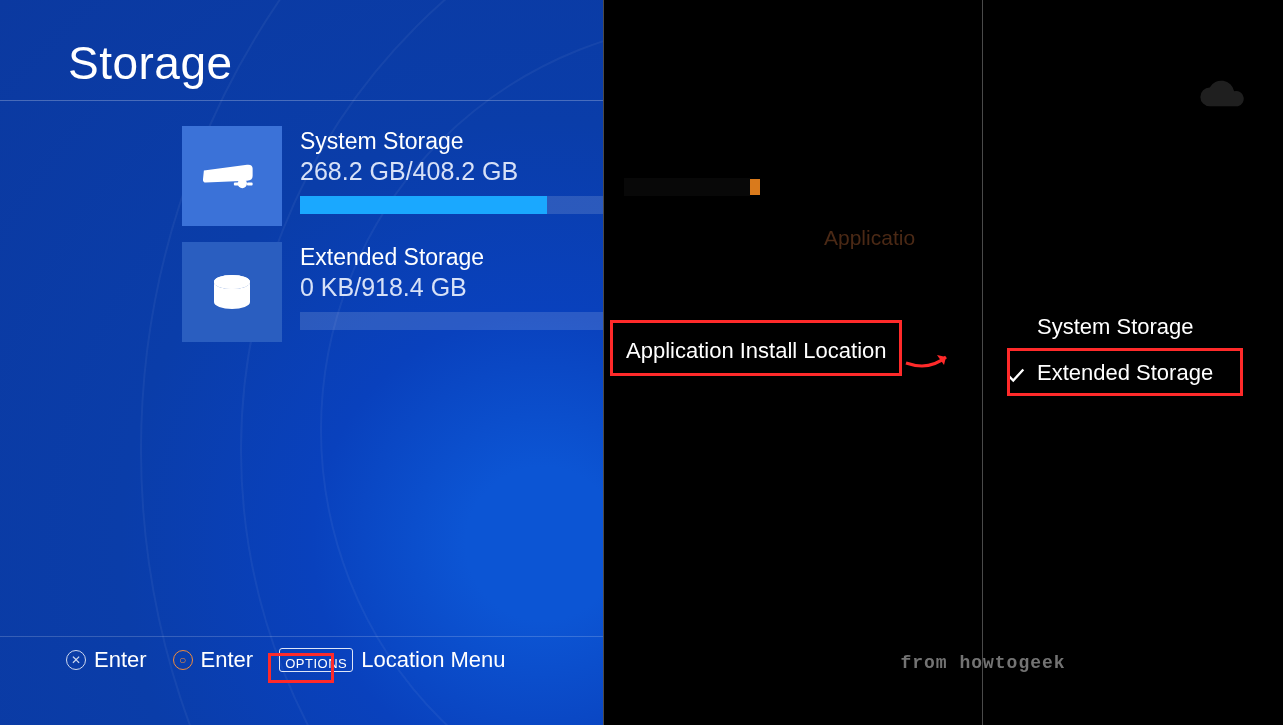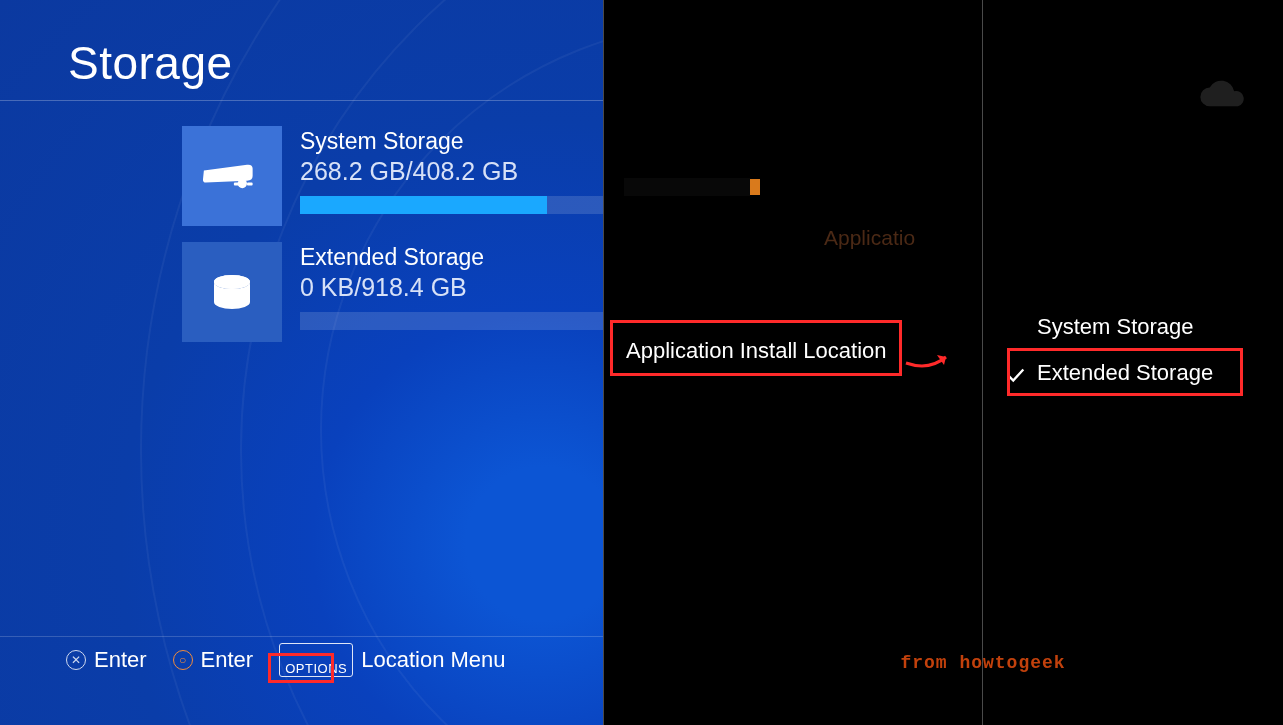--- a/index.html
+++ b/index.html
@@ -101,21 +101,21 @@
     margin-right: 8px;
     color:#cfd9ef;
   }
   .glyph.circle-o { border-color:#f08b3c; color:#f08b3c; }
   .legend span.lbl { margin-right: 26px; }
   .opt-badge {
     display:inline-block;
     border: 1.5px solid #dfe6f7;
     border-radius: 3px;
     font-size: 13px;
-    padding: 18px 5px 1px;
+    padding: 8px 5px 1px;
     letter-spacing: 0.5px;
     margin-right: 8px;
     line-height: 1;
     text-align: center;
   }
   .red-box-legend {
     position: absolute;
     border: 3px solid #ff2a2a;
     pointer-events: none;
   }
@@ -201,21 +201,21 @@
   .watermark {
     position:absolute;
     bottom: 52px;
     left: -200px;
     width: 400px;
     text-align:center;
     font-family: "Courier New", monospace;
     font-weight: bold;
     font-size: 18px;
     letter-spacing: 1px;
-    color:#c2410c;
+    color:#737373;
   }
   .faded-cloud {
     position:absolute;
     top: 75px; right: 15px;
     width: 60px; height: 40px;
     opacity: 0.12;
   }
 </style>
 </head>
 <body>

